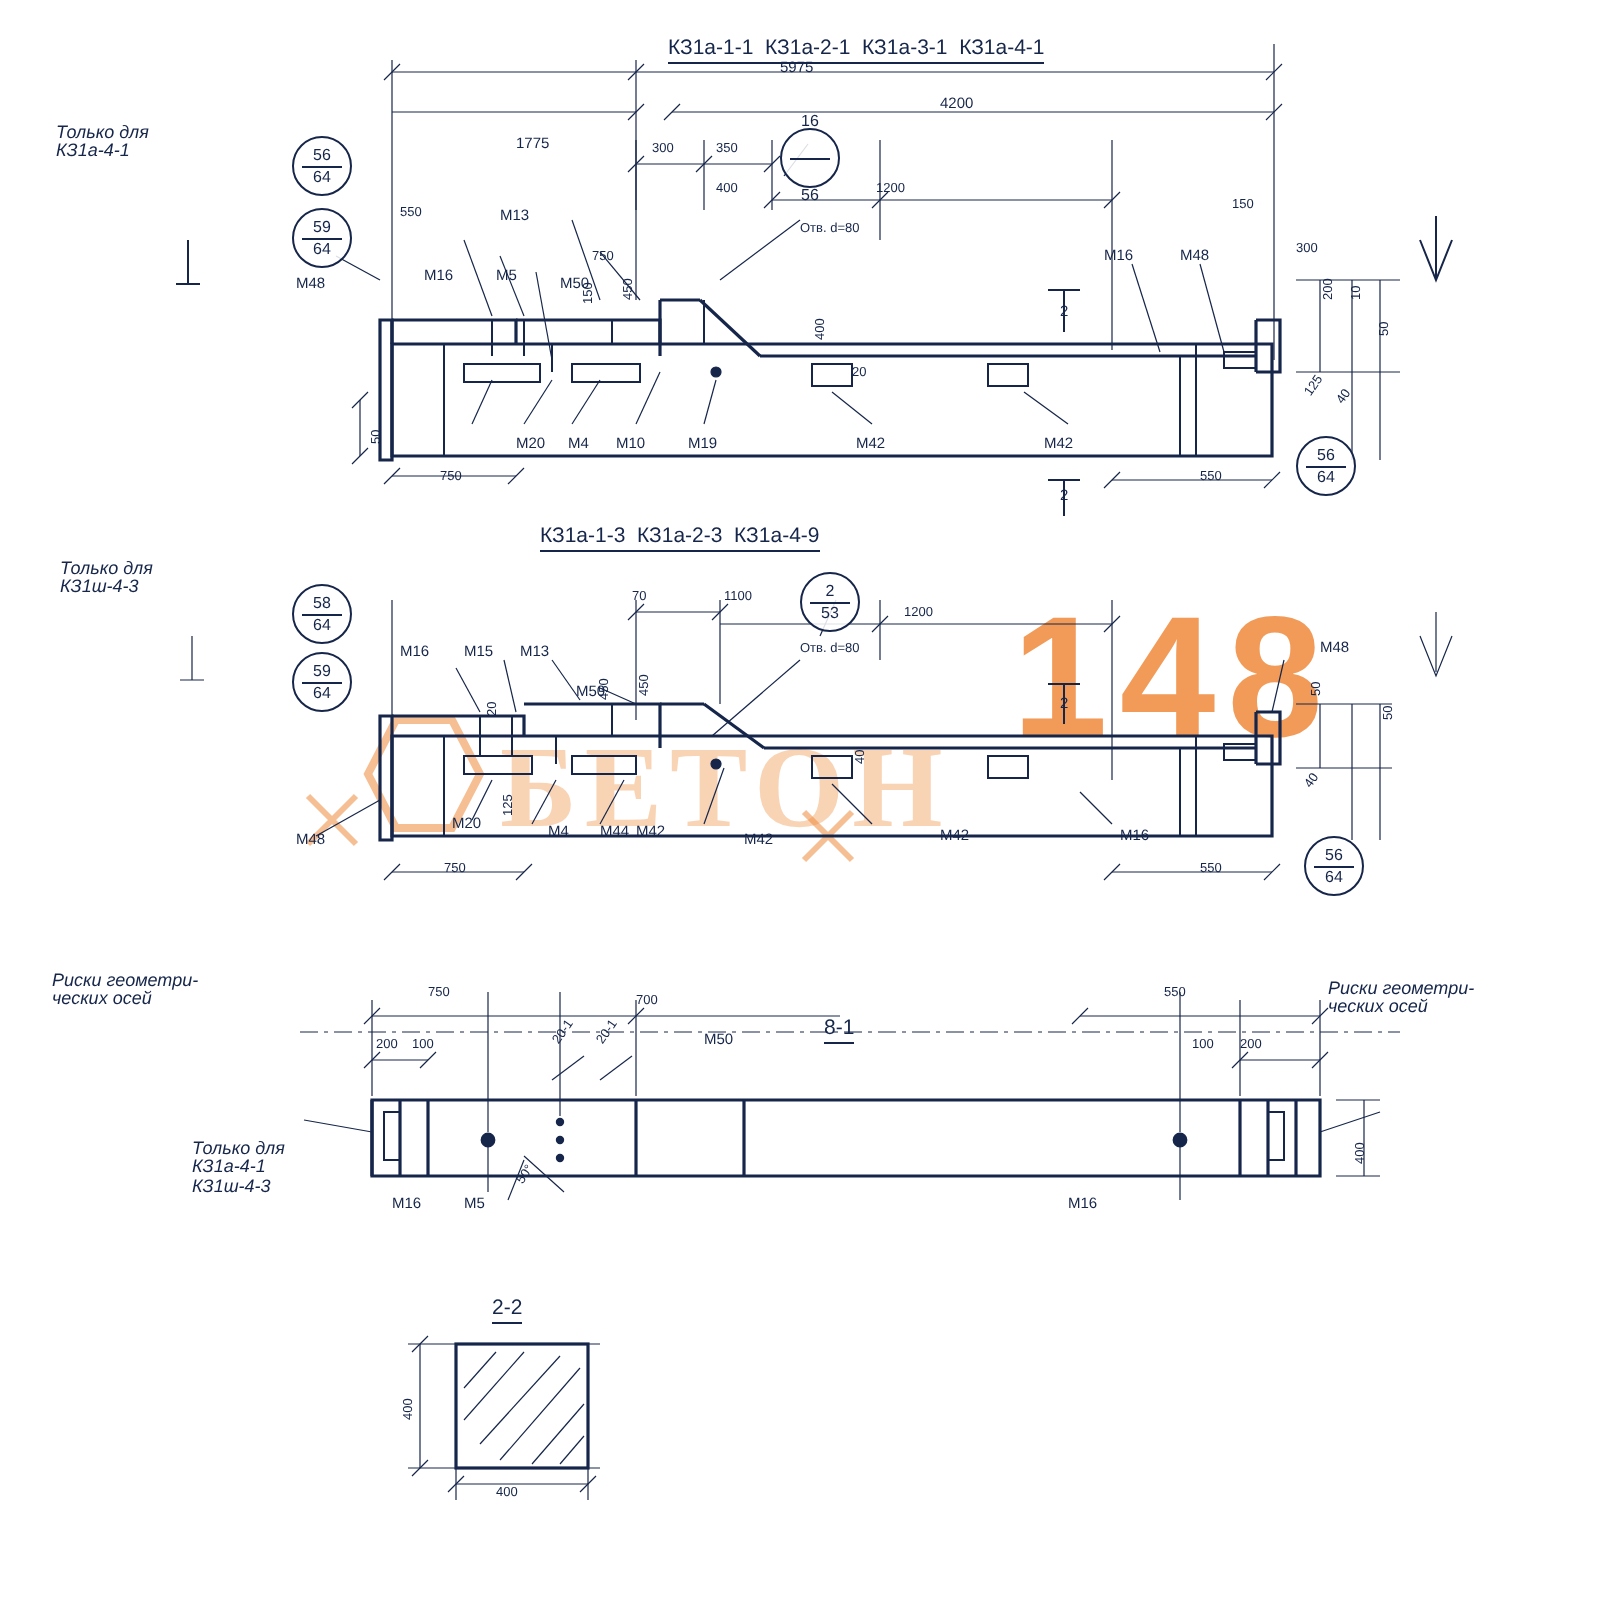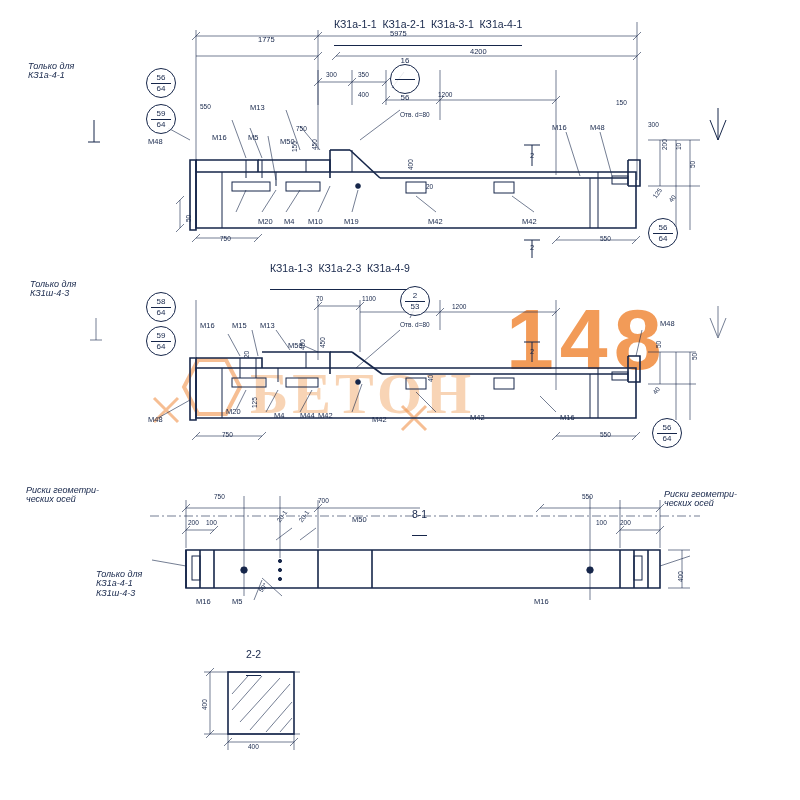--- a/index.html
+++ b/index.html
@@ -12,21 +12,21 @@
     position:relative;
   }
   #sheet{position:absolute;left:0;top:0;width:800px;height:800px;}
   .lbl{position:absolute;white-space:pre;color:#16264a;font-size:9px;line-height:1.05;}
   .lbl.sm{font-size:7.5px;}
   .lbl.xs{font-size:6.5px;}
   .lbl.it{font-style:italic;}
   .lbl.rot90{transform:rotate(-90deg);transform-origin:left top;}
   .lbl.rotm{transform:rotate(-55deg);transform-origin:left top;}
   .title{position:absolute;font-size:10.5px;color:#16264a;white-space:pre;}
-  .ttl-underline{border-bottom:1px solid #16264a;padding-bottom:15px;}
+  .ttl-underline{border-bottom:1px solid #16264a;padding-bottom:1px;}
   .circ{position:absolute;border:1px solid #16264a;border-radius:50%;
         display:flex;flex-direction:column;align-items:center;justify-content:center;
         font-size:8px;line-height:1.0;color:#16264a;background:rgba(255,255,255,.85);}
   .circ span{display:block;}
   .circ .div{width:70%;border-top:1px solid #16264a;margin:1px 0;}
   .wm{position:absolute;pointer-events:none;}
   .wm-365{font-family:"Liberation Sans",sans-serif;font-weight:bold;font-size:86px;color:#f08a3c;opacity:.85;letter-spacing:6px;}
   .wm-beton{font-family:Liberation Serif, serif;font-weight:bold;font-size:58px;color:#f3b27a;opacity:.55;letter-spacing:4px;}
   .wm-hex{position:absolute;opacity:.55;}
   svg{position:absolute;left:0;top:0;}
@@ -285,21 +285,21 @@
       <line x1="228" y1="742" x2="294" y2="742"></line>
       <line x1="228" y1="734" x2="228" y2="750"></line>
       <line x1="294" y1="734" x2="294" y2="750"></line>
       <path d="M206,676 l8,-8 M206,738 l8,-8"></path>
       <path d="M224,746 l8,-8 M290,746 l8,-8"></path>
     </g>
   </svg>
 
   <div class="title ttl-underline" style="left:334px;top:18px;">КЗ1а-1-1  КЗ1а-2-1  КЗ1а-3-1  КЗ1а-4-1</div>
   <div class="lbl sm" style="left:390px;top:30px;">5975</div>
-  <div class="lbl sm" style="left:258px;top:36px;text-align:center;">1775</div>
+  <div class="lbl sm" style="left:258px;top:68px;text-align:center;">1775</div>
   <div class="lbl sm" style="left:470px;top:48px;">4200</div>
   <div class="lbl xs" style="left:326px;top:72px;">300</div>
   <div class="lbl xs" style="left:358px;top:72px;">350</div>
   <div class="lbl xs" style="left:358px;top:92px;">400</div>
   <div class="lbl xs" style="left:438px;top:92px;">1200</div>
   <div class="lbl xs" style="left:400px;top:112px;">Отв. d=80</div>
   <div class="lbl xs" style="left:200px;top:104px;">550</div>
   <div class="lbl xs" style="left:616px;top:100px;">150</div>
   <div class="lbl xs" style="left:648px;top:122px;">300</div>
   <div class="lbl xs rot90" style="left:292px;top:152px;">150</div>

